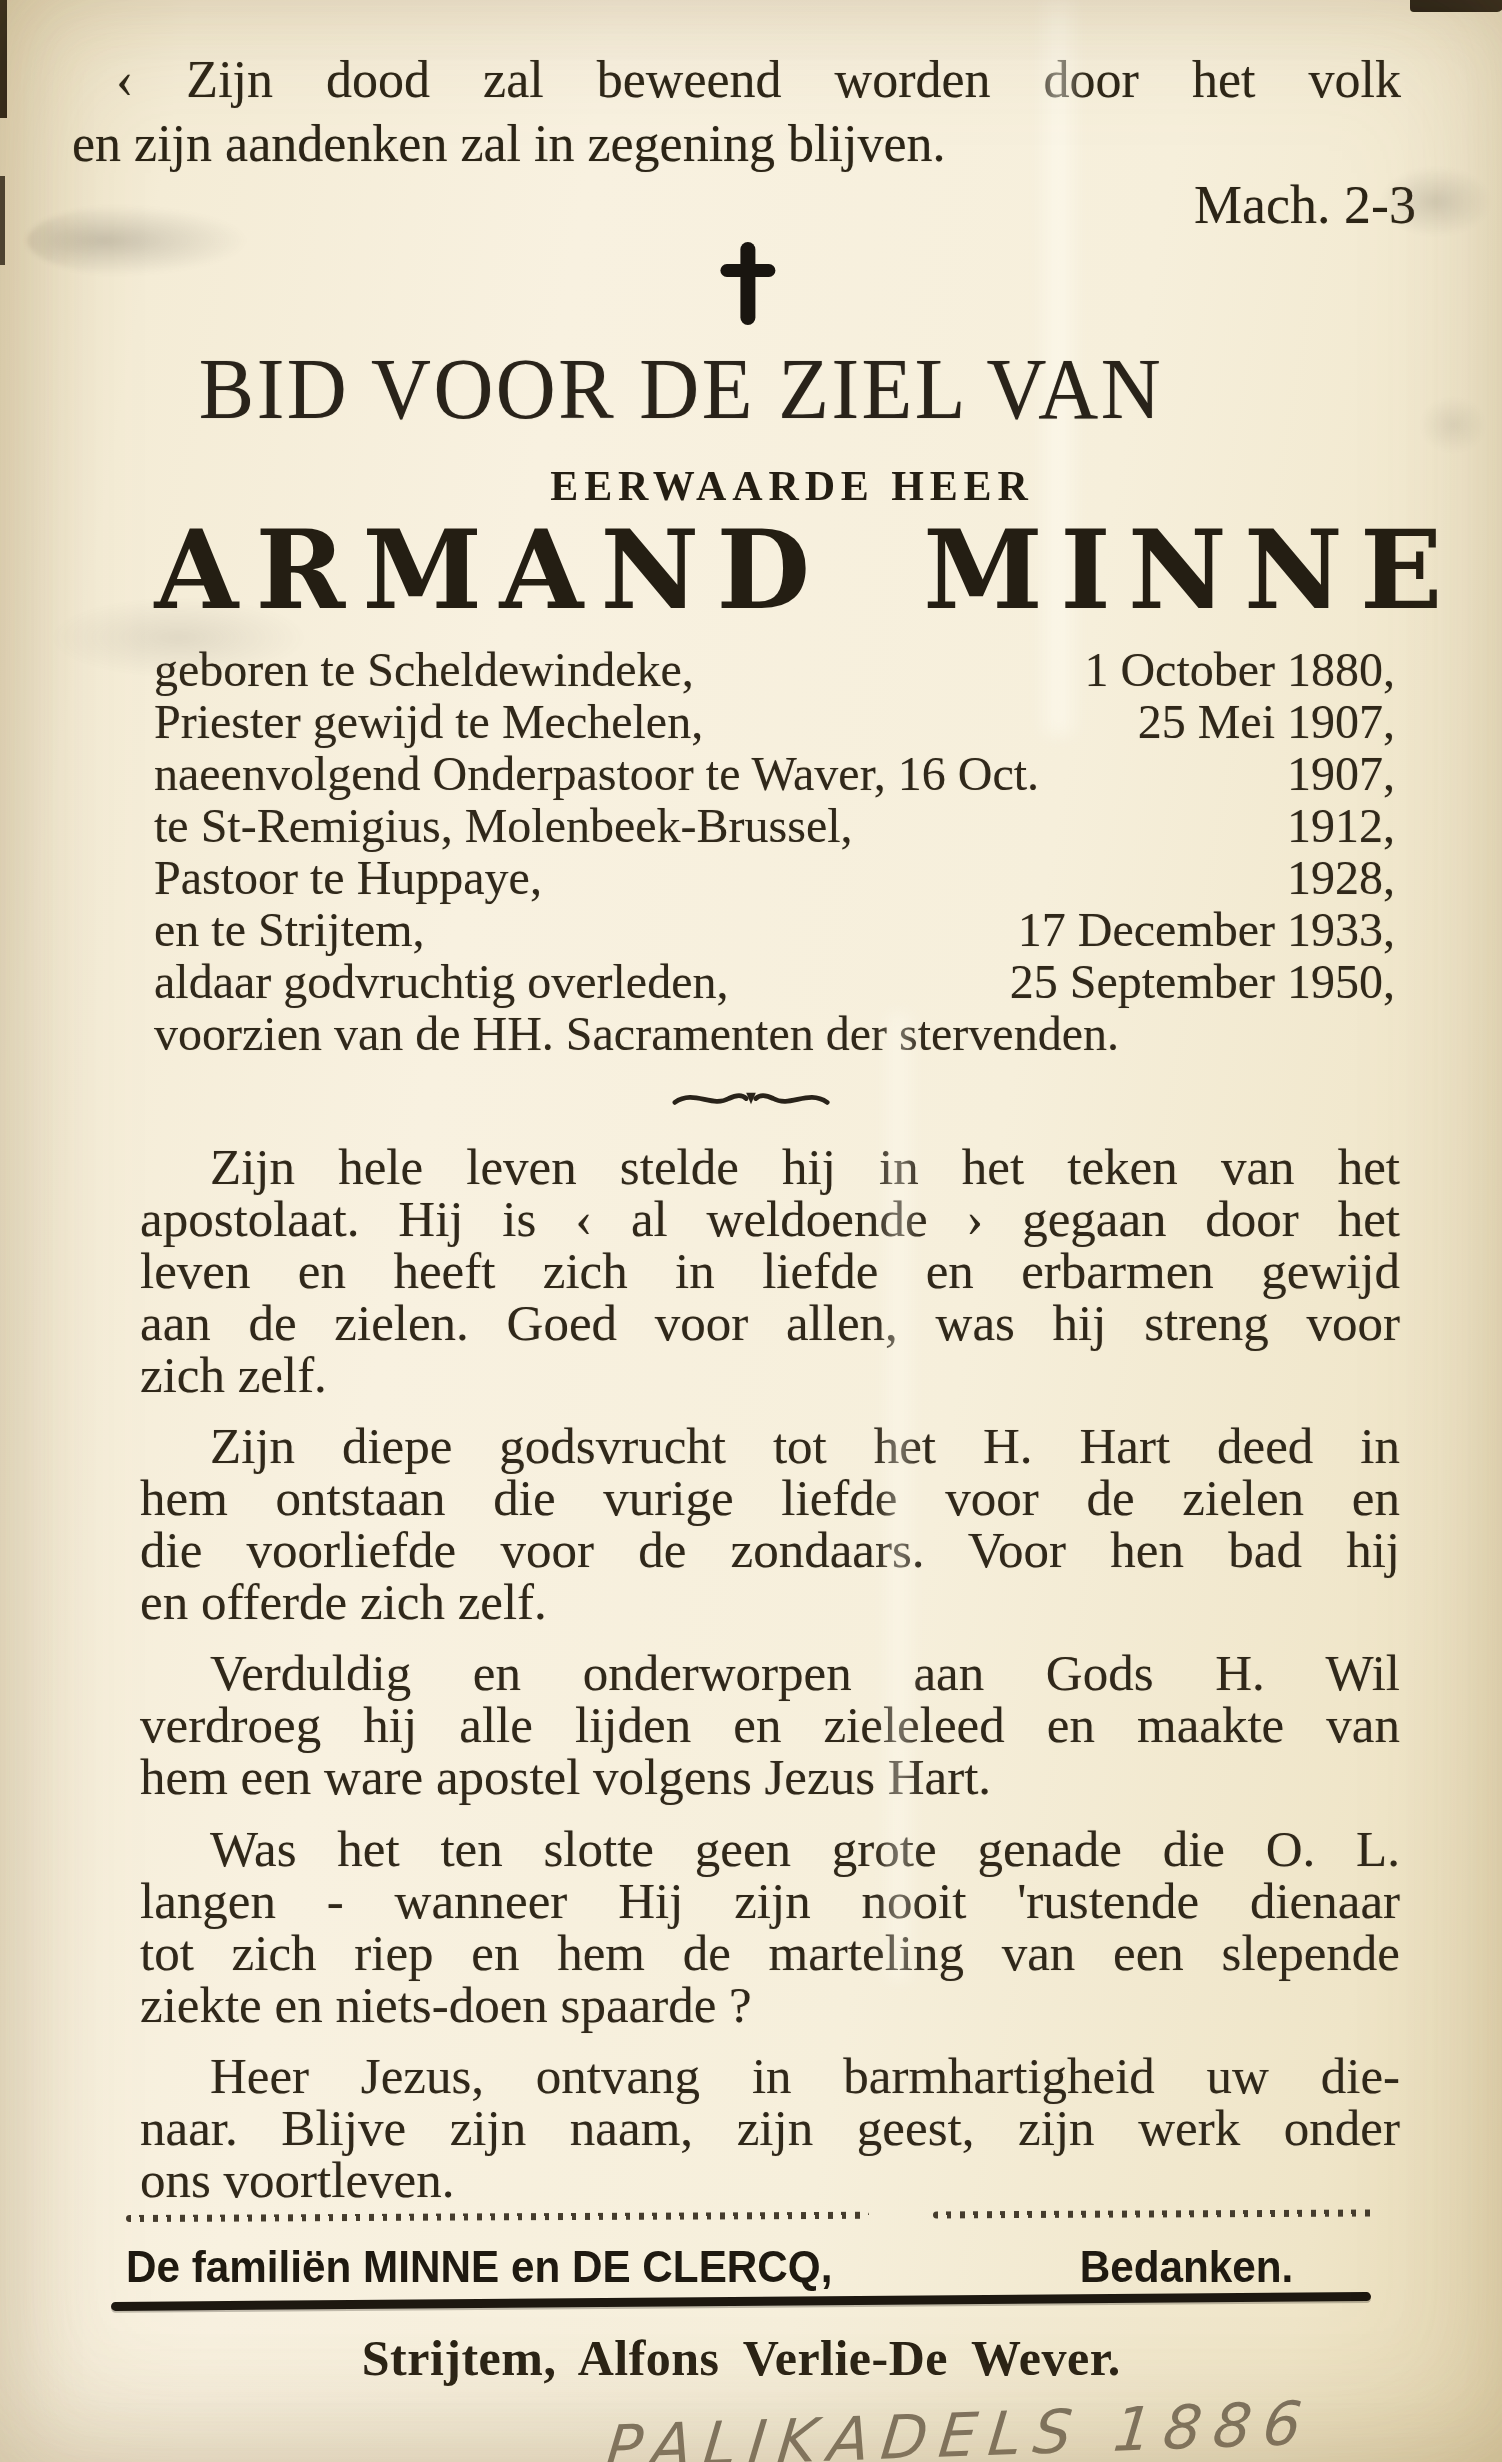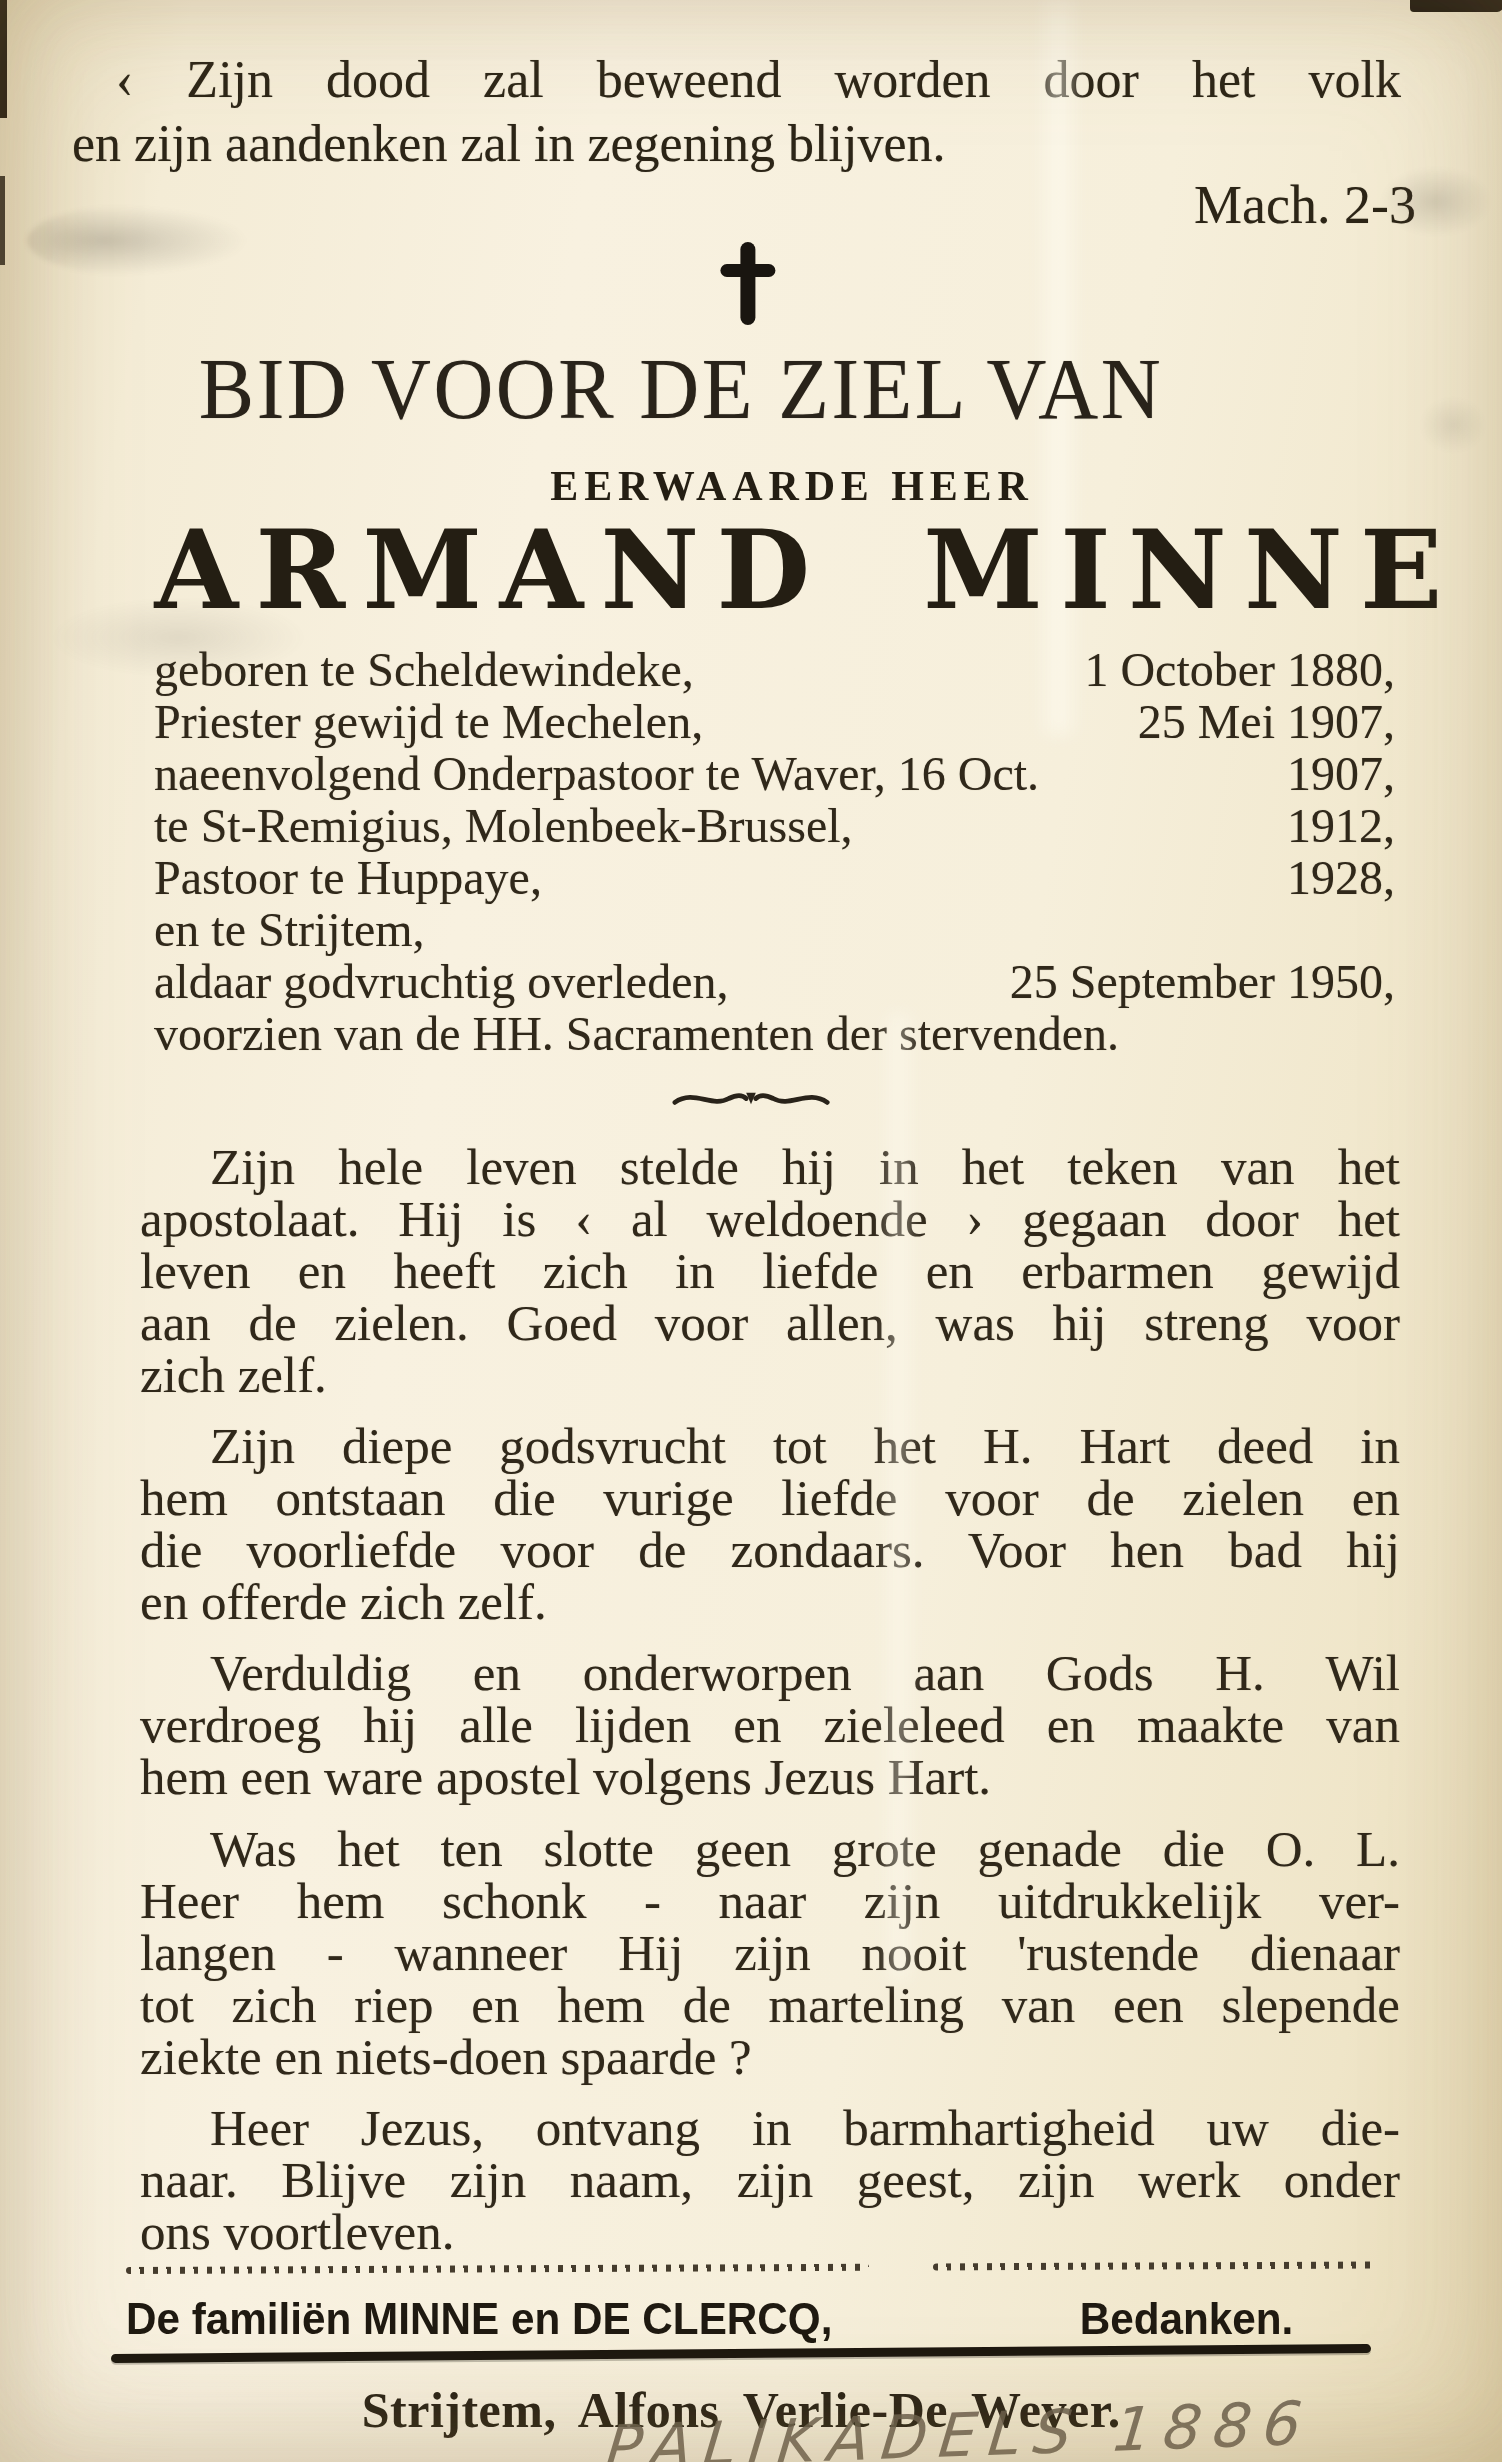--- a/index.html
+++ b/index.html
@@ -137,20 +137,21 @@
     <div class="bio-row">
       <span>te St-Remigius, Molenbeek-Brussel,</span>
       <span>1912,</span>
     </div>
     <div class="bio-row">
       <span>Pastoor te Huppaye,</span>
       <span>1928,</span>
     </div>
     <div class="bio-row">
       <span>en te Strijtem,</span>
+      <span>17 December 1933,</span>
     </div>
     <div class="bio-row">
       <span>aldaar godvruchtig overleden,</span>
       <span>25 September 1950,</span>
     </div>
     <div class="bio-closing">voorzien van de HH. Sacramenten der stervenden.</div>
   </div>
 
   <div class="ornament">
     <svg width="164" height="27" viewBox="0 0 170 28">
@@ -174,21 +175,20 @@
       <div class="pl">die voorliefde voor de zondaars. Voor hen bad hij</div>
       <div class="pl last">en offerde zich zelf.</div>
     </div>
     <div class="para">
       <div class="pl first">Verduldig en onderworpen aan Gods H. Wil</div>
       <div class="pl">verdroeg hij alle lijden en zieleleed en maakte van</div>
       <div class="pl last">hem een ware apostel volgens Jezus Hart.</div>
     </div>
     <div class="para">
       <div class="pl first">Was het ten slotte geen grote genade die O. L.</div>
-      <div class="pl">Heer hem schonk - naar zijn uitdrukkelijk ver-</div>
       <div class="pl">langen - wanneer Hij zijn nooit 'rustende dienaar</div>
       <div class="pl">tot zich riep en hem de marteling van een slepende</div>
       <div class="pl last">ziekte en niets-doen spaarde ?</div>
     </div>
     <div class="para">
       <div class="pl first">Heer Jezus, ontvang in barmhartigheid uw die-</div>
       <div class="pl">naar. Blijve zijn naam, zijn geest, zijn werk onder</div>
       <div class="pl last">ons voortleven.</div>
     </div>
   </div>

